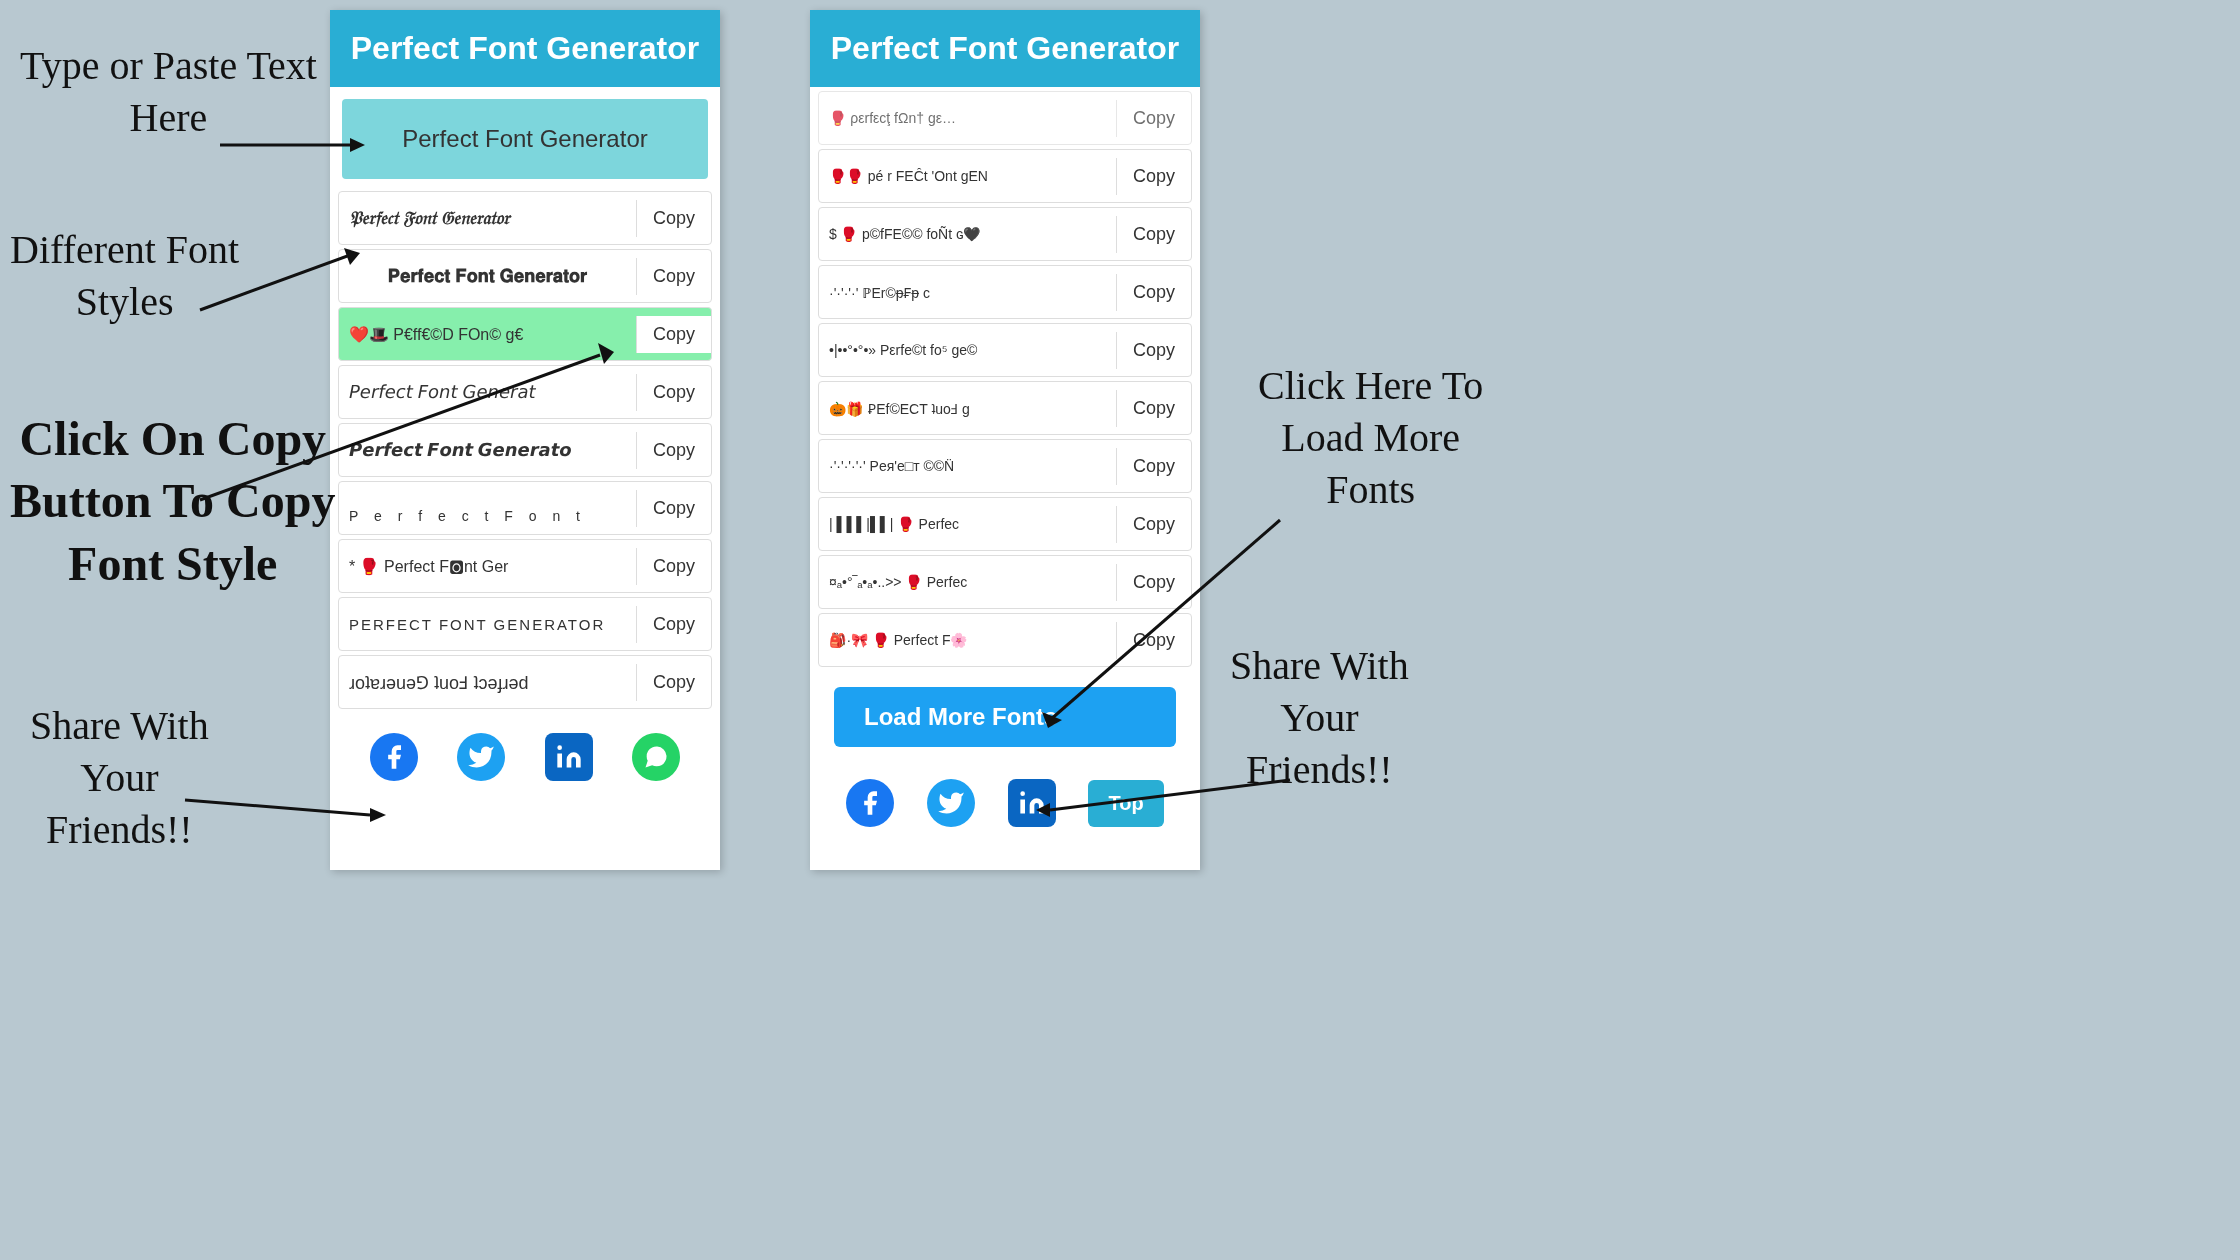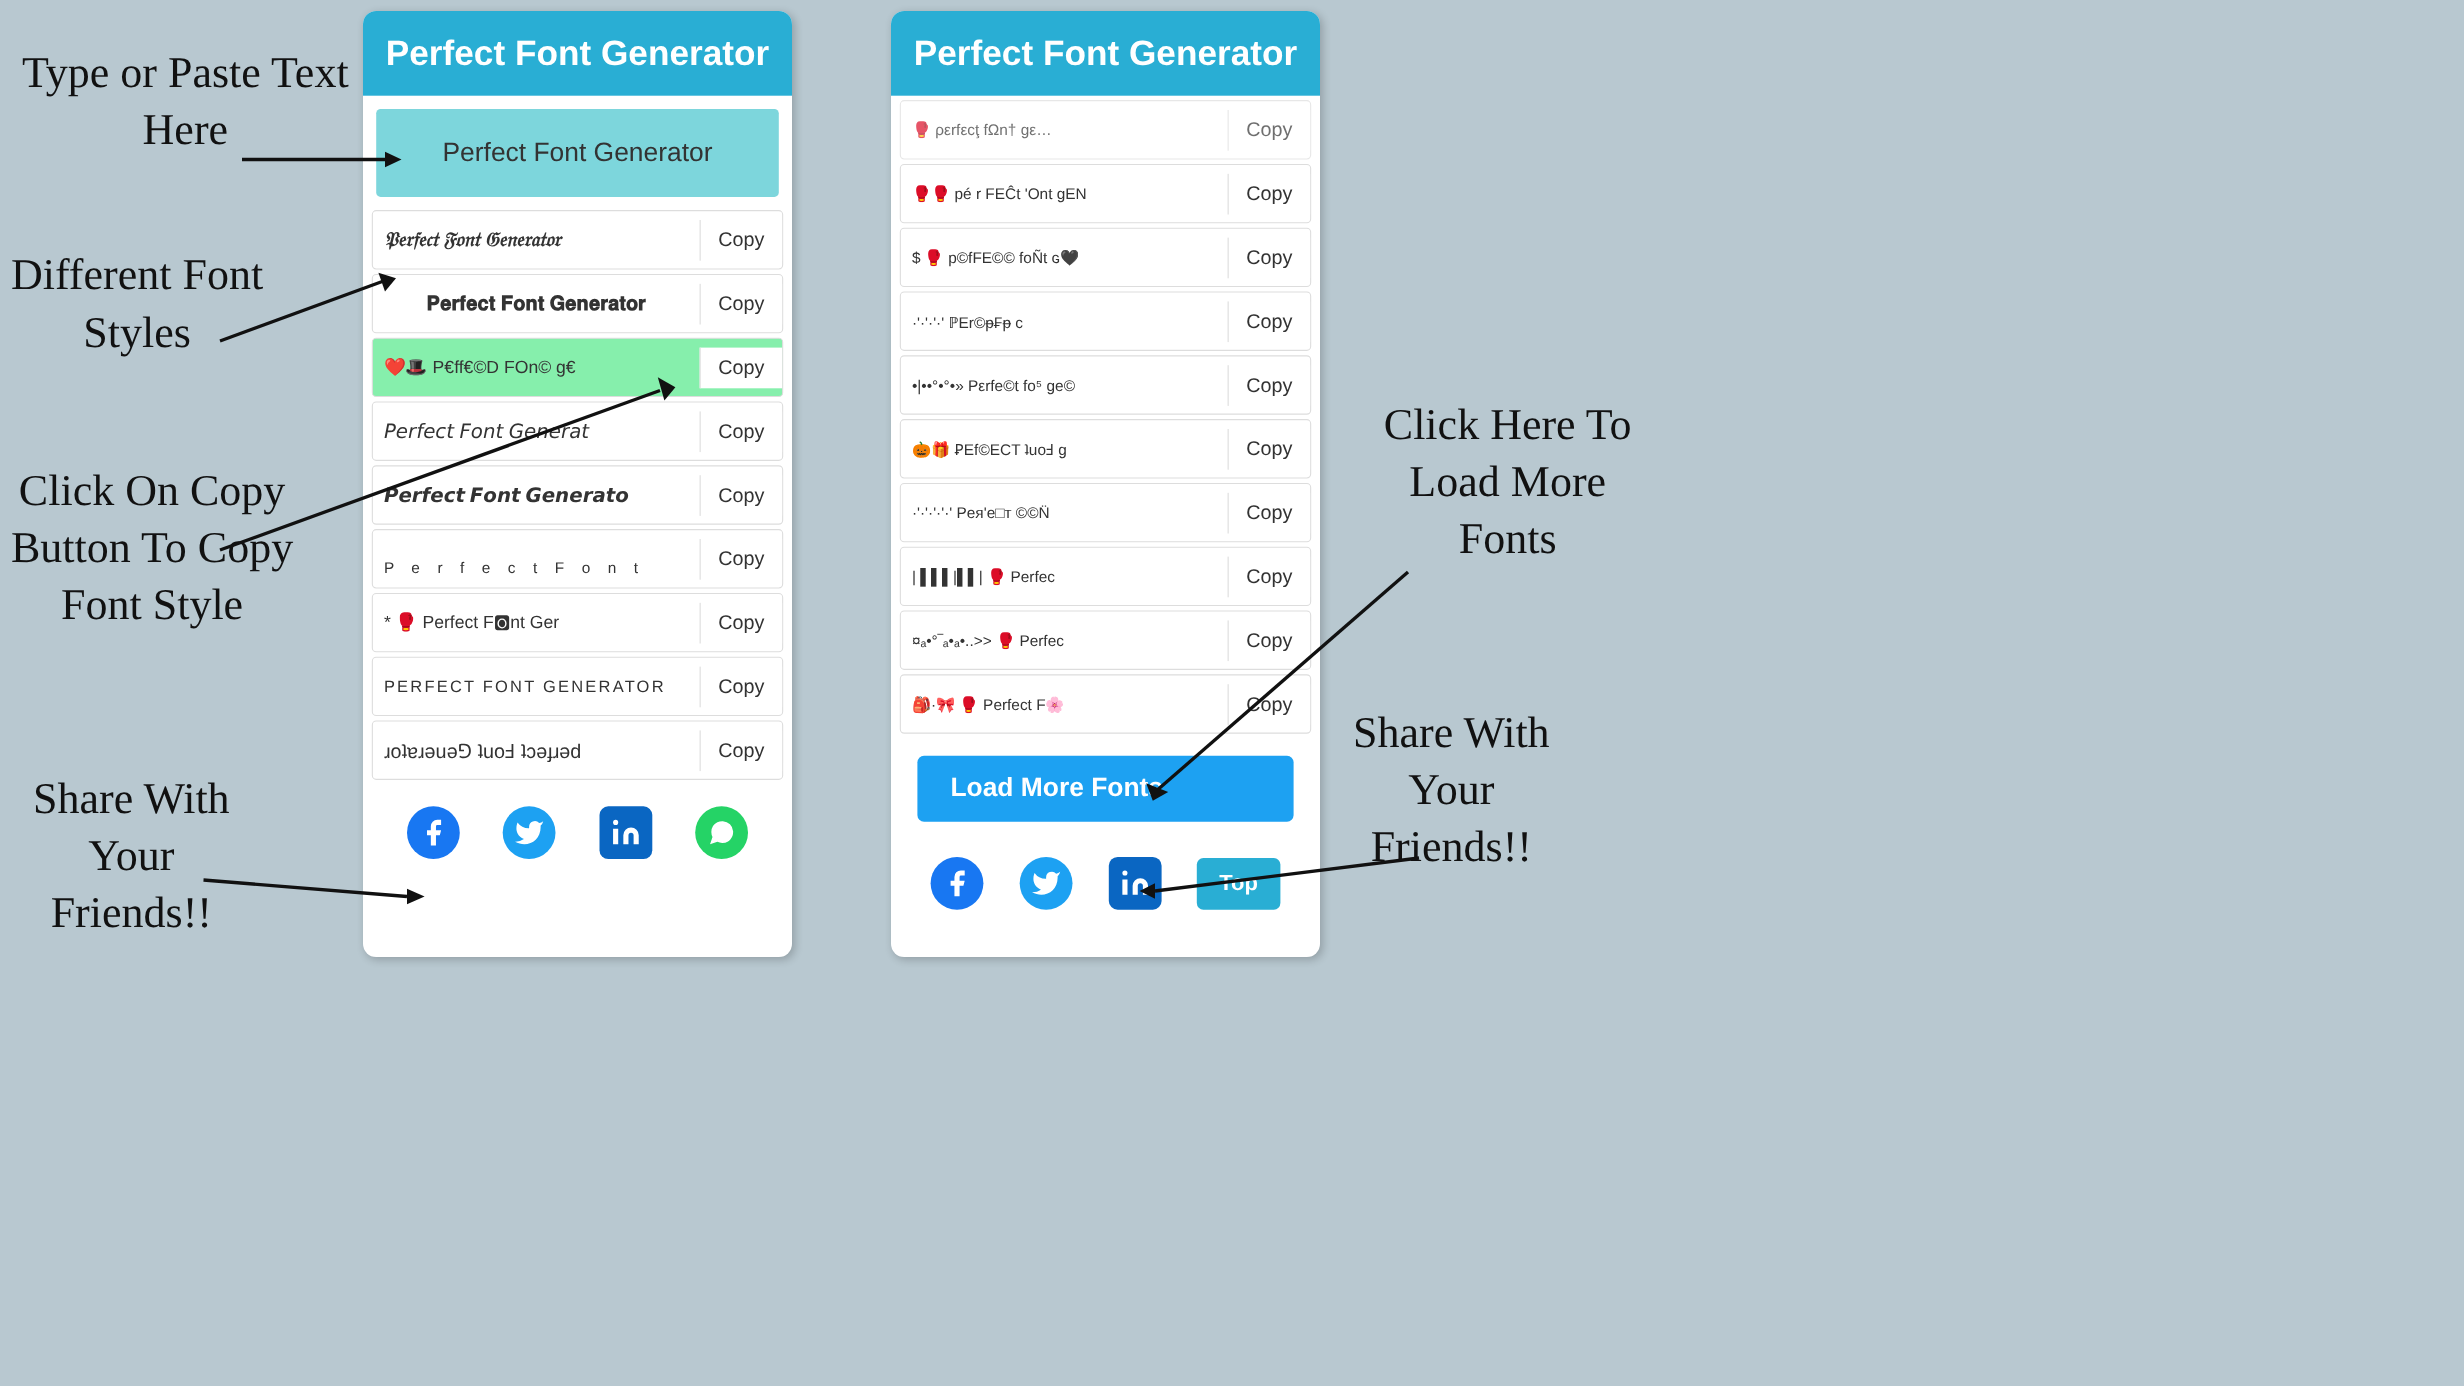--- a/index.html
+++ b/index.html
@@ -21,21 +21,21 @@
       line-height: 1.3;
       text-align: center;
     }
 
     
     .phone-panel {
       position: absolute;
       top: 0;
       width: 380px;
       background: white;
-      border-radius: 12px;
+      border-radius: 0;
       overflow: hidden;
       box-shadow: 2px 2px 8px rgba(0,0,0,0.2);
     }
 
     .panel-header {
       background: #29aed4;
       color: white;
       font-size: 32px;
       font-weight: bold;
       text-align: center;
@@ -310,21 +310,21 @@
 </div>
 
 <div class="annotation" style="left:20px; top:40px; font-size:40px;">
   Type or Paste Text<br>Here
 </div>
 
 <div class="annotation" style="left:10px; top:224px; font-size:40px;">
   Different Font<br>Styles
 </div>
 
-<div class="annotation" style="left:10px; top:420px; font-size:40px;">
+<div class="annotation" style="left:10px; top:408px; font-size:48px;font-weight:bold;">
   Click On Copy<br>Button To Copy<br>Font Style
 </div>
 
 <div class="annotation" style="left:30px; top:700px; font-size:40px;">
   Share With<br>Your<br>Friends!!
 </div>
 
 <div class="annotation" style="left:1213px; top:360px; font-size:40px;margin-left:45px;">
   Click Here To<br>Load More<br>Fonts
 </div>

